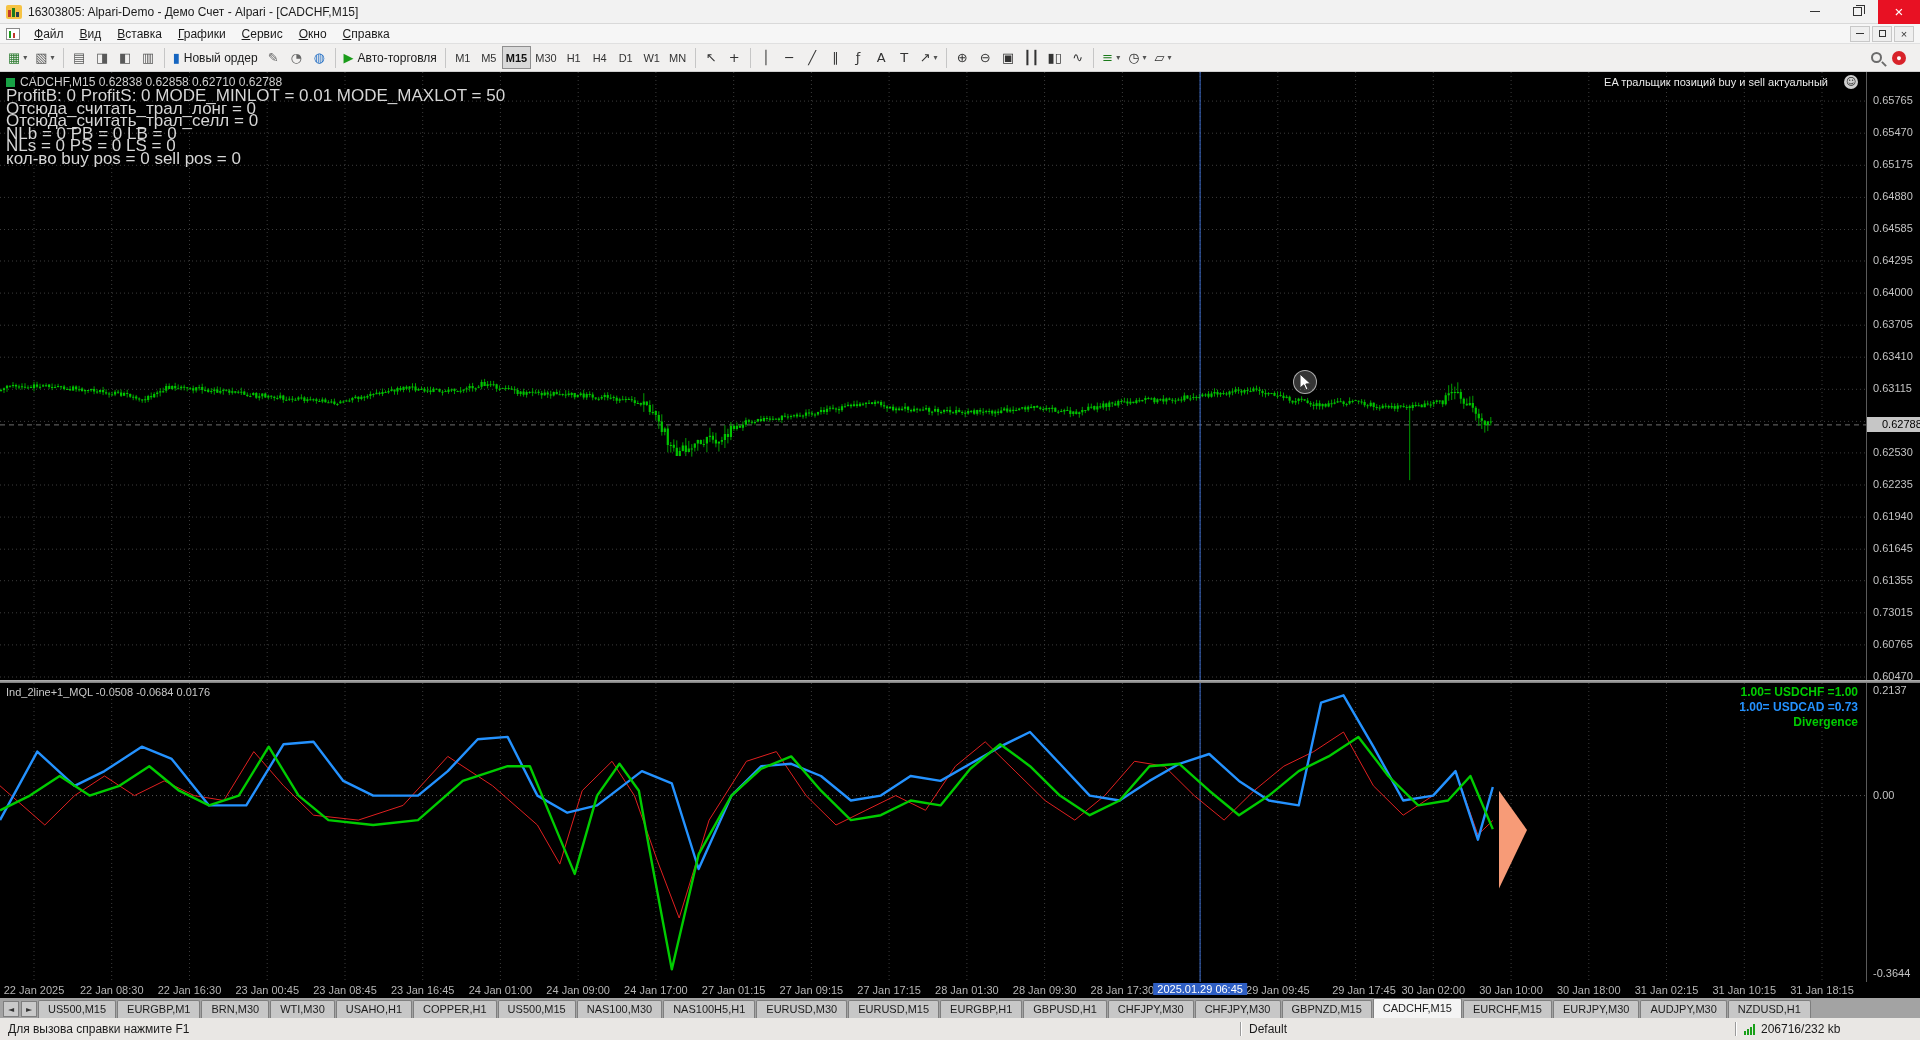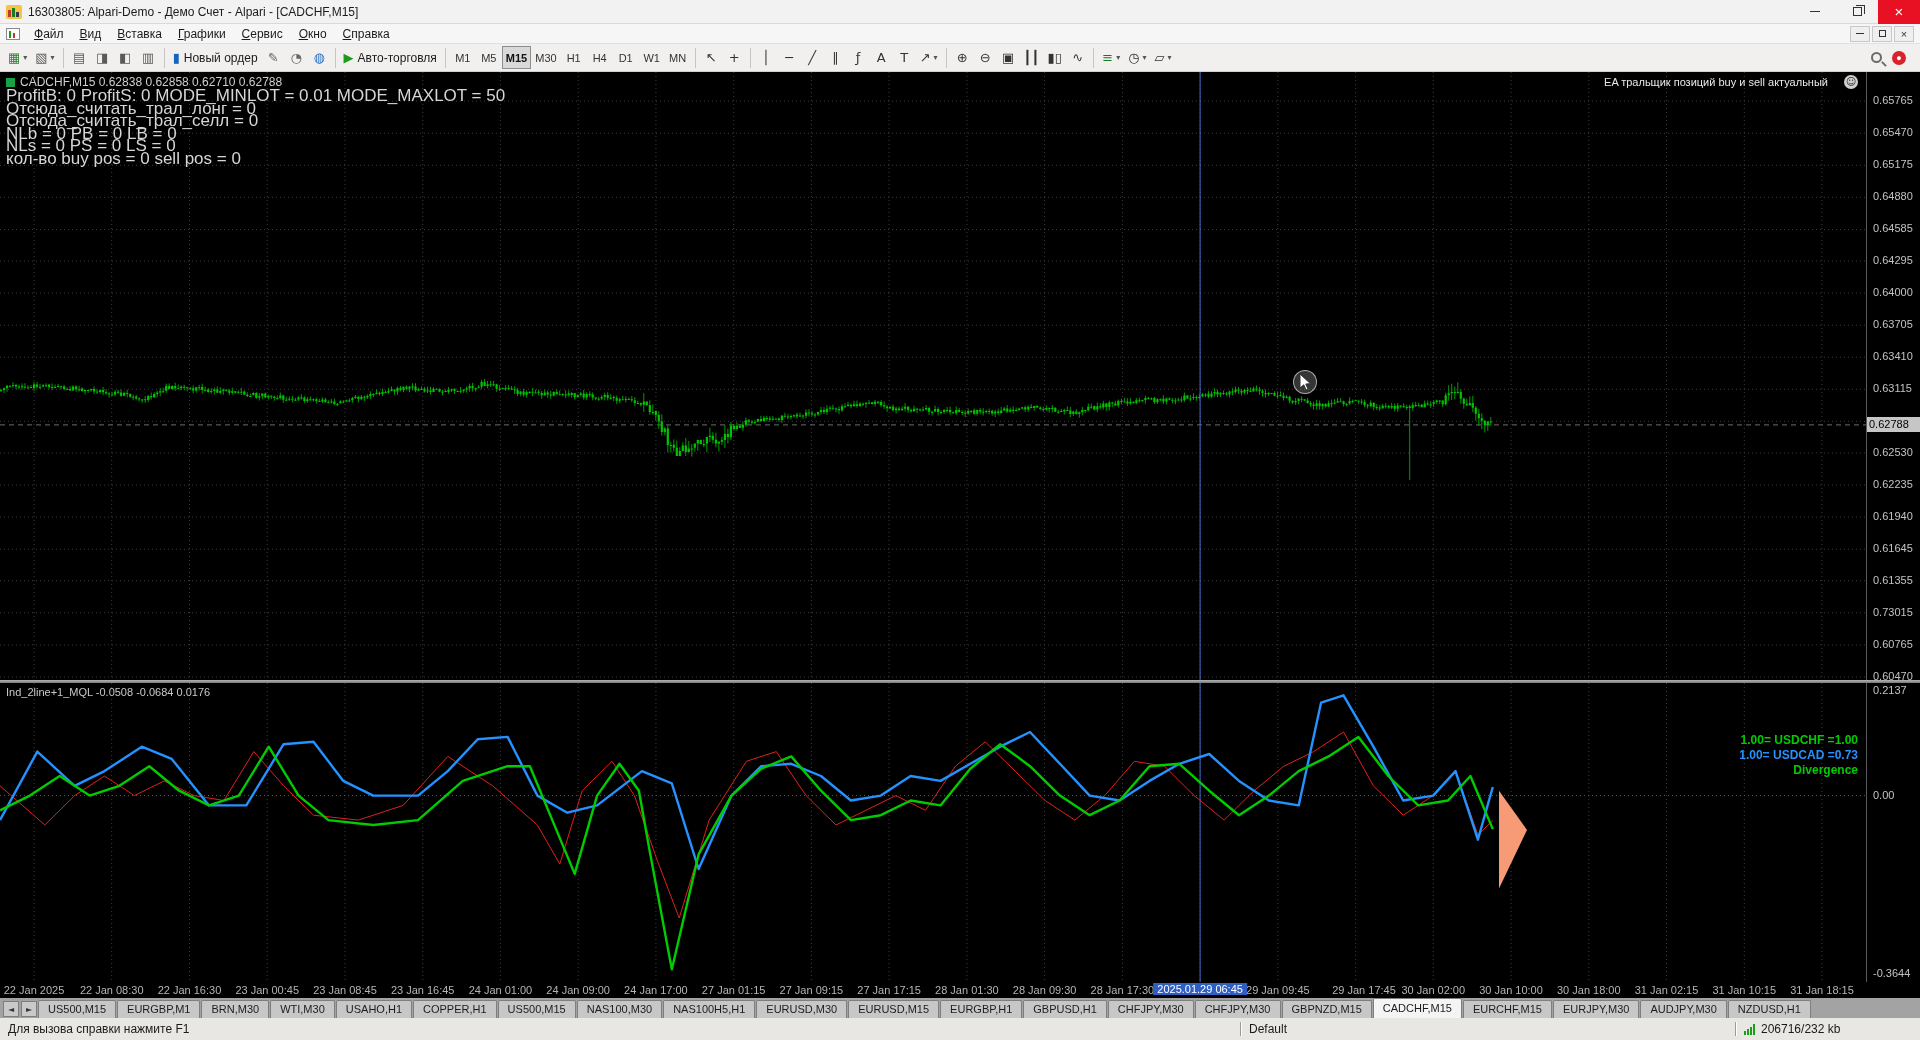--- a/index.html
+++ b/index.html
@@ -48,21 +48,21 @@
   .badge-icon{width:14px;height:14px;border-radius:50%;background:#d8232a;color:#fff;font-size:9px;display:flex;align-items:center;justify-content:center}
 
   
   #chart-wrap{position:absolute;top:72px;left:0;width:1920px;height:910px;background:#000}
   #main-pane{position:absolute;top:0;left:0;width:1866px;height:608px}
   #ind-pane{position:absolute;top:611px;left:0;width:1866px;height:299px}
   #pane-sep{position:absolute;top:608px;left:0;width:1920px;height:3px;background:linear-gradient(#b5b5b5,#787878);z-index:6}
   #main-svg,#ind-svg{display:block}
   #price-axis{position:absolute;top:0;right:0;width:54px;height:910px;background:#000;border-left:1px solid #5a5a5a;z-index:4}
   .pa-label{position:absolute;left:6px;color:#c3c3c3;font-size:11px;white-space:nowrap}
-  .bid-box{position:absolute;left:0;width:54px;height:15px;line-height:15px;background:#c6c6c6;color:#000;font-size:11px;padding-left:2px;z-index:2}
+  .bid-box{position:absolute;left:0;width:54px;height:15px;line-height:15px;background:#c6c6c6;color:#000;font-size:11px;padding-left:15px;z-index:2}
 
   .chart-header{position:absolute;left:6px;top:3px;display:flex;align-items:center;gap:5px;color:#cfcfcf;font-size:12px;z-index:3;white-space:nowrap}
   .sym-ico{width:9px;height:9px;background:#17a245;display:block}
   #ea-comment{position:absolute;left:6px;top:18px;z-index:3}
   #ea-comment div{font-size:17px;color:#d6d6d6;line-height:12.5px;white-space:nowrap}
   .ea-name{position:absolute;right:8px;top:3px;display:flex;align-items:center;gap:16px;color:#e9e9e9;font-size:11px;z-index:3;white-space:nowrap}
   .smiley{width:14px;height:14px;border-radius:50%;background:#cfcfcf;color:#2b2b2b;font-size:10px;line-height:14px;text-align:center;font-family:"DejaVu Sans",sans-serif}
 
   .ind-header{position:absolute;left:6px;top:3px;color:#c8c8c8;font-size:11px;z-index:3;white-space:nowrap}
   #ind-legend{position:absolute;right:8px;top:2px;text-align:right;font-size:12px;font-weight:700;line-height:15px;z-index:3}
@@ -362,21 +362,21 @@
         <line x1="1822.0" x2="1822.0" y1="0" y2="299" stroke="#3c3c3c" stroke-dasharray="1,3"></line>
         <line x1="1200.1" x2="1200.1" y1="0" y2="299" stroke="#3f6fd1"></line>
         <line x1="0" x2="1866" y1="112.6" y2="112.6" stroke="#5a5a5a" stroke-dasharray="1,3"></line>
         <path d="M0.0 102.8L44.8 142.0L74.6 112.6L104.5 93.0L134.4 112.6L164.2 97.9L194.1 112.6L223.9 117.5L253.8 68.6L283.6 102.8L313.5 132.2L358.3 137.1L403.1 122.4L447.8 73.4L492.6 102.8L537.4 142.0L559.8 181.1L582.2 107.7L612.0 78.3L634.4 112.6L656.8 176.2L679.2 235.0L709.1 137.1L746.4 78.3L776.3 68.6L806.1 112.6L836.0 142.0L865.8 127.3L895.7 112.6L925.5 127.3L955.4 83.2L985.2 58.8L1015.1 88.1L1045.0 117.5L1074.8 137.1L1104.7 112.6L1134.5 78.3L1164.4 83.2L1194.2 112.6L1224.1 137.1L1254.0 107.7L1283.8 83.2L1313.7 68.6L1343.5 49.0L1373.4 102.8L1403.2 132.2L1433.1 112.6L1455.5 88.1L1477.9 151.8L1492.8 137.5" stroke="#e02020" stroke-width="1" fill="none" stroke-linejoin="round"></path>
         <path d="M0.0 137.1L37.3 68.6L74.6 102.8L104.5 88.1L141.8 63.7L171.7 75.9L209.0 122.4L246.3 122.4L283.6 61.2L313.5 58.8L343.3 97.9L373.2 112.6L418.0 112.6L447.8 88.1L477.7 56.3L507.6 53.9L537.4 112.6L567.3 129.7L597.1 122.4L641.9 88.1L671.8 100.4L698.6 186.0L731.5 112.6L761.3 83.2L791.2 80.8L821.0 93.0L850.9 117.5L880.8 112.6L910.6 93.0L940.5 97.9L970.3 80.8L1000.2 63.7L1030.0 49.0L1059.9 80.8L1089.7 112.6L1119.6 117.5L1149.5 97.9L1179.3 80.8L1209.2 71.0L1239.0 97.9L1268.9 117.5L1298.7 122.4L1321.1 19.6L1343.5 12.3L1373.4 63.7L1403.2 117.5L1433.1 112.6L1455.5 88.1L1477.9 156.7L1492.8 104.0" stroke="#2492ff" stroke-width="2.4" fill="none" stroke-linejoin="round"></path>
         <path d="M0.0 127.3L29.9 112.6L59.7 93.0L89.6 112.6L119.4 102.8L149.3 83.2L179.1 107.7L209.0 122.4L238.8 112.6L268.7 63.7L298.6 112.6L328.4 137.1L373.2 142.0L418.0 137.1L462.8 97.9L507.6 83.2L529.9 83.2L552.3 137.1L574.7 190.9L597.1 112.6L619.5 80.8L638.9 107.7L649.4 166.5L671.8 286.4L698.6 171.4L731.5 112.6L761.3 85.7L791.2 73.4L821.0 107.7L850.9 137.1L880.8 132.2L910.6 117.5L940.5 122.4L970.3 85.7L1000.2 61.2L1030.0 83.2L1059.9 112.6L1089.7 132.2L1119.6 117.5L1149.5 83.2L1179.3 80.8L1209.2 107.7L1239.0 132.2L1268.9 112.6L1298.7 88.1L1328.6 73.4L1358.4 53.9L1388.3 93.0L1418.2 122.4L1448.0 117.5L1470.4 93.0L1492.8 146.1" stroke="#00cc00" stroke-width="2.4" fill="none" stroke-linejoin="round"></path>
         <path d="M1499 107.7 L1527 146.9 L1499 205.6 Z" fill="#f79b77"></path>
       </svg>
     <div class="ind-header">Ind_2line+1_MQL -0.0508 -0.0684 0.0176</div>
     <div id="ind-legend">
-        <div style="color: rgb(0, 204, 0); margin-top: 48px;">1.00= USDCHF =1.00</div>
+        <div style="color: rgb(0, 204, 0);">1.00= USDCHF =1.00</div>
         <div style="color: rgb(36, 146, 255);">1.00= USDCAD =0.73</div>
         <div style="color: rgb(0, 204, 0);">Divergence</div>
       </div>
   </div>
   <div id="price-axis">
       <div class="pa-label" style="top: 22px;">0.65765</div>
       <div class="pa-label" style="top: 54px;">0.65470</div>
       <div class="pa-label" style="top: 86px;">0.65175</div>
       <div class="pa-label" style="top: 118px;">0.64880</div>
       <div class="pa-label" style="top: 150px;">0.64585</div>

